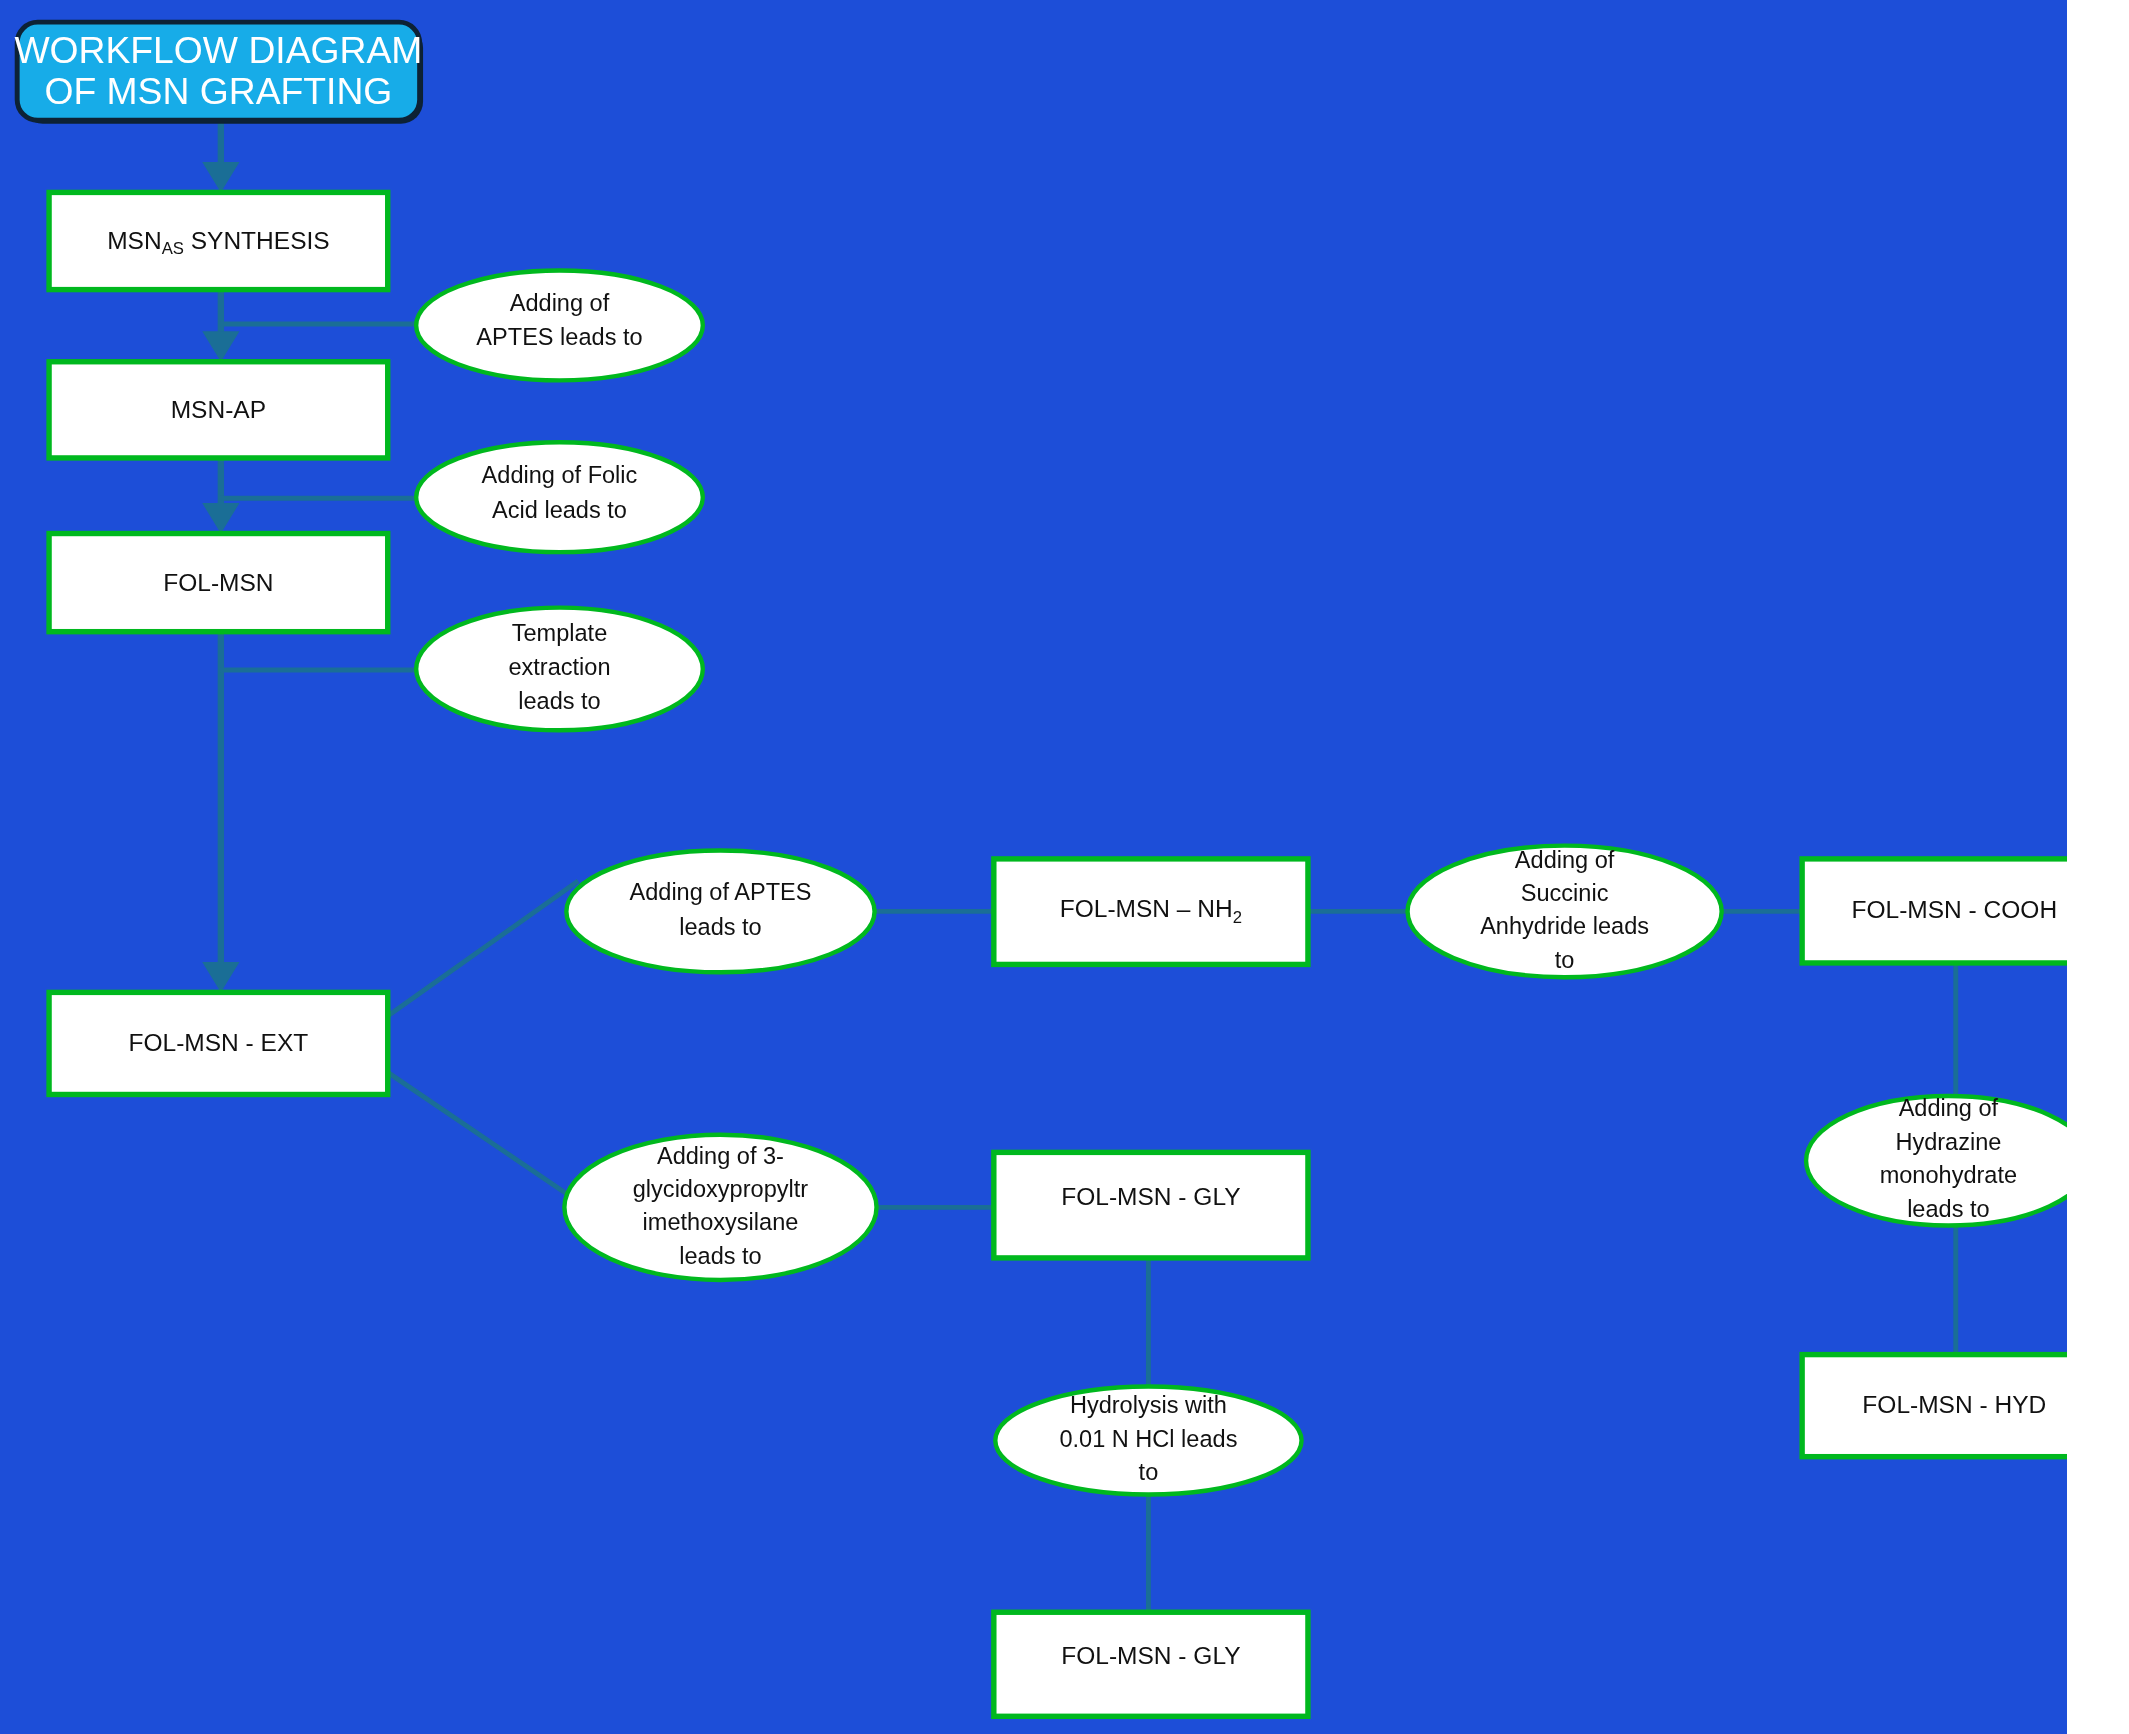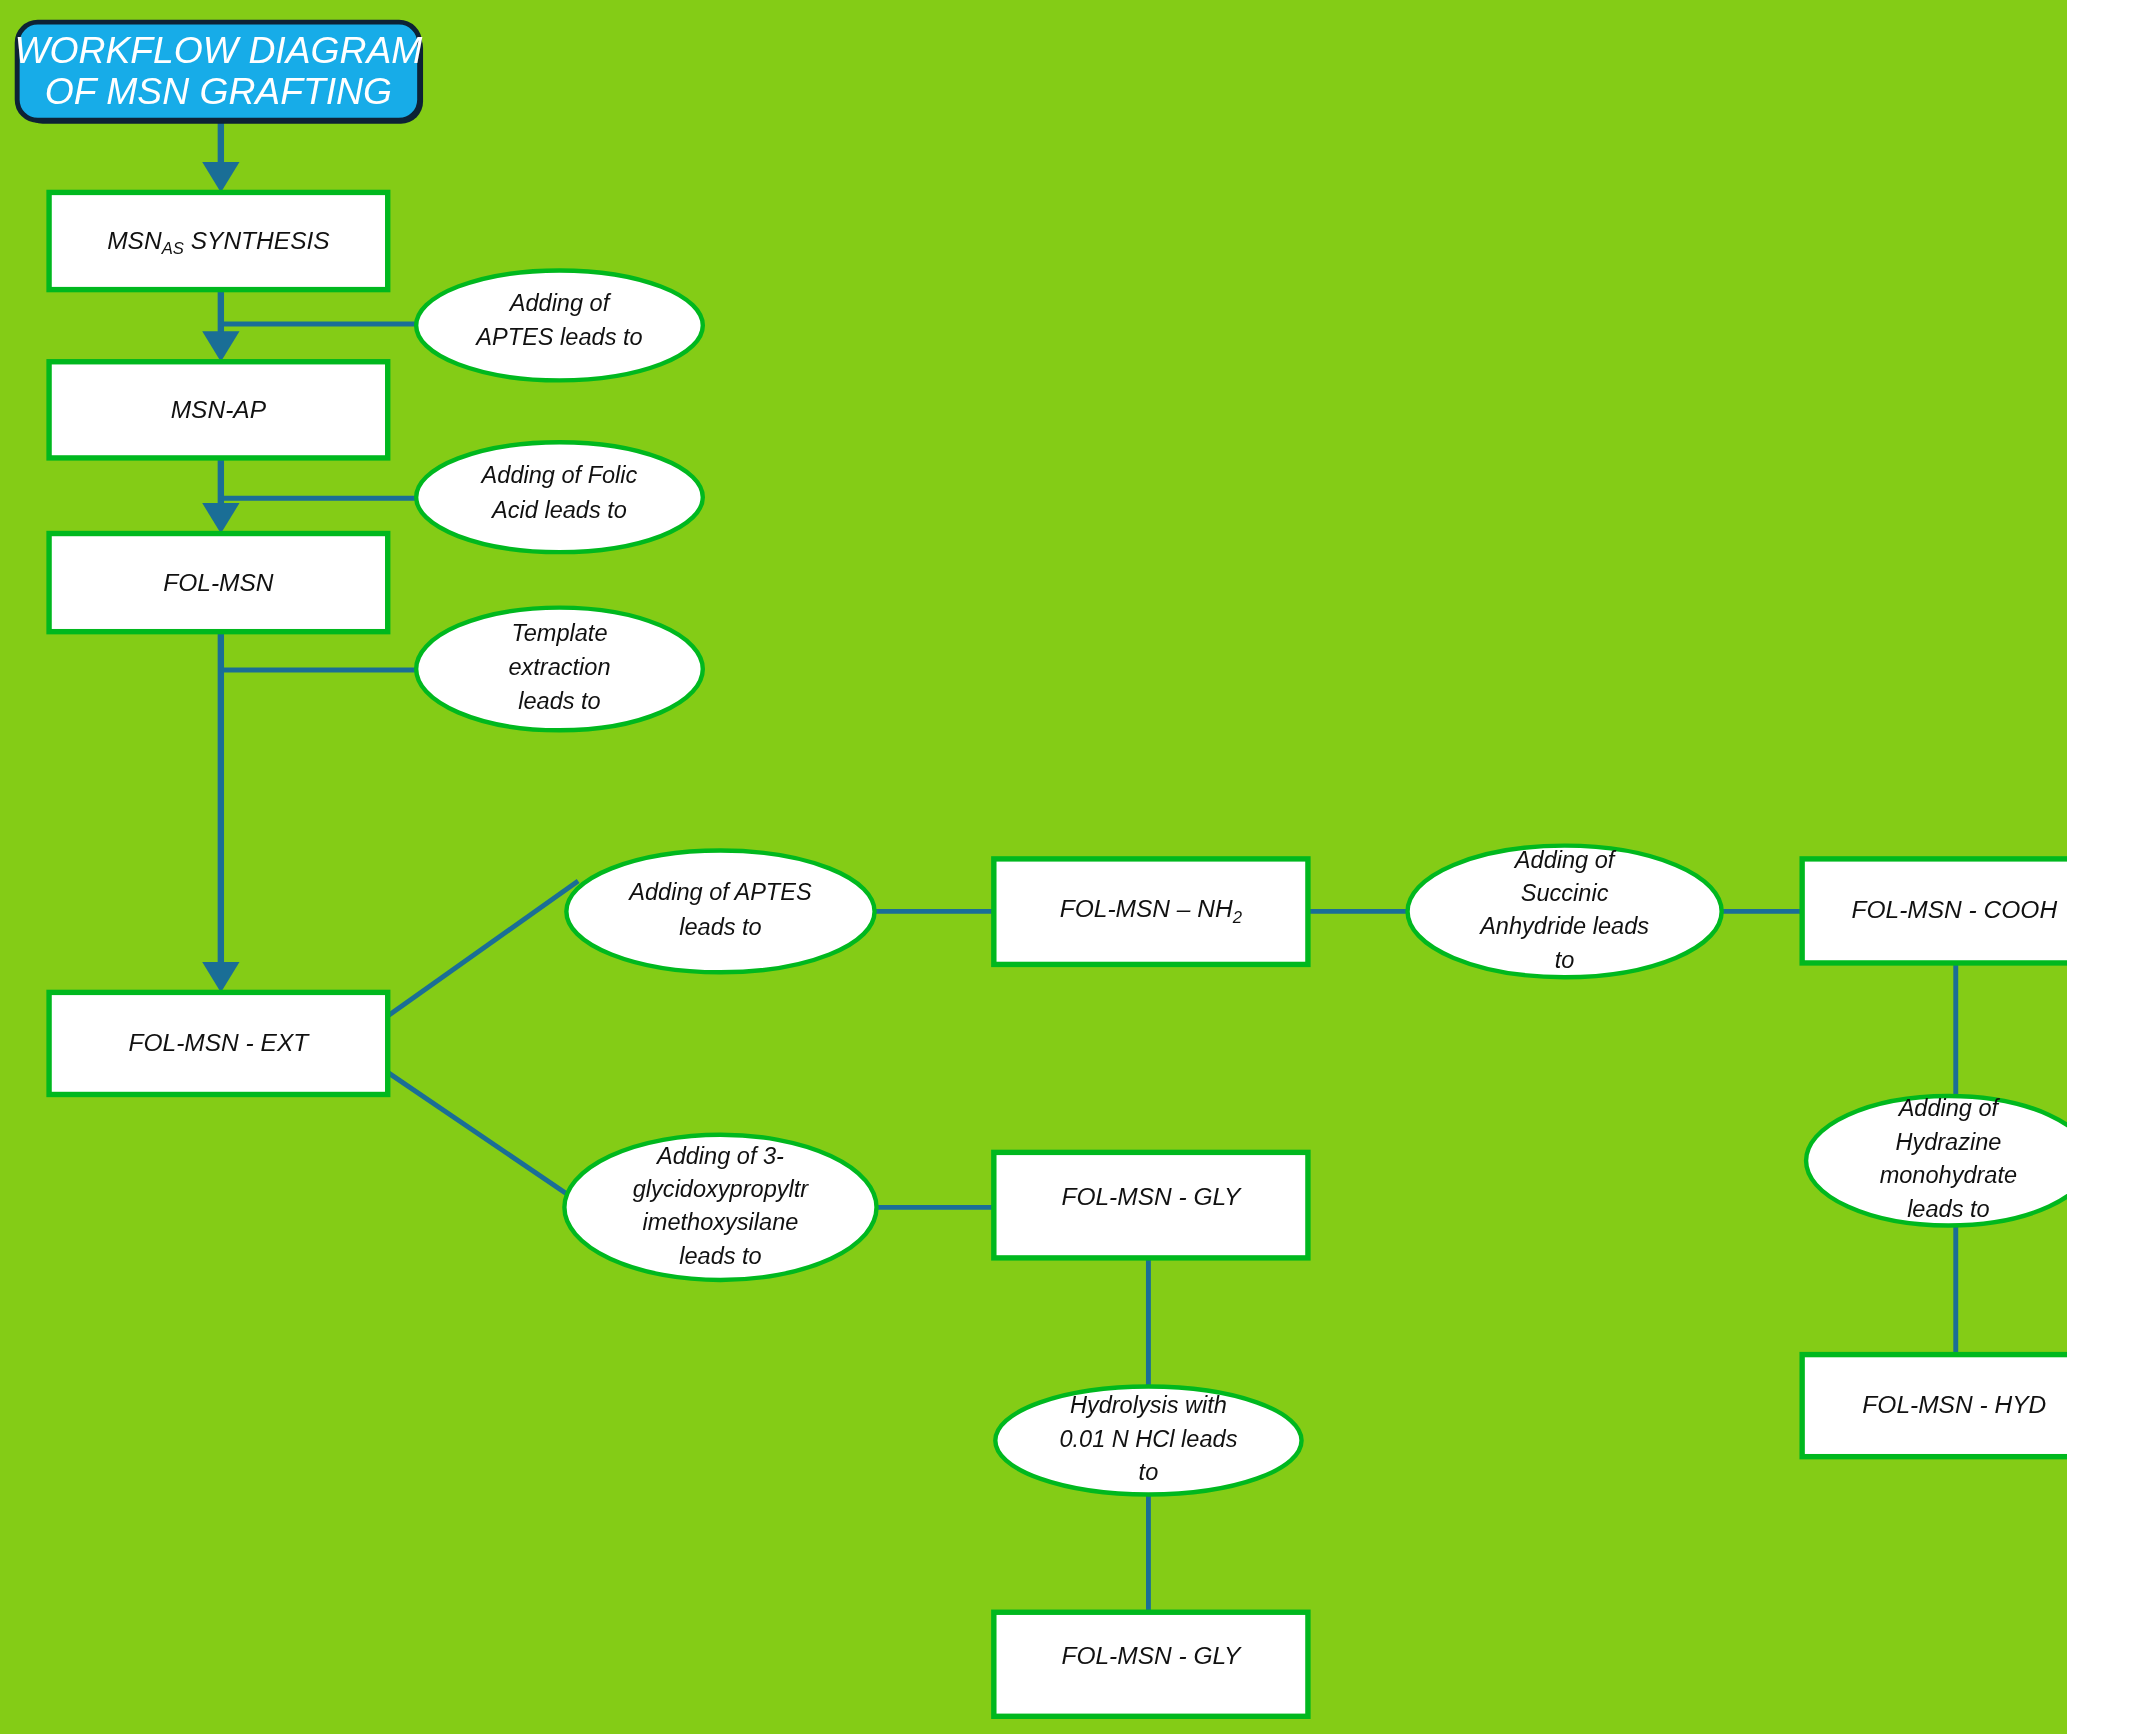--- a/index.html
+++ b/index.html
@@ -7,23 +7,22 @@
     padding: 0;
     background: #ffffff;
   }
   body {
     font-family: "Liberation Sans", sans-serif;
   }
   #diagram-root {
     position: relative;
     width: 2067px;
     height: 1734px;
-    background: #84cc16;
+    background: #1d4ed8;
     overflow: hidden;
-    font-style: italic;
   }
   svg.canvas {
     position: absolute;
     top: 0;
     left: 0;
     width: 2129px;
     height: 1734px;
     display: block;
   }
   .node-rect {

